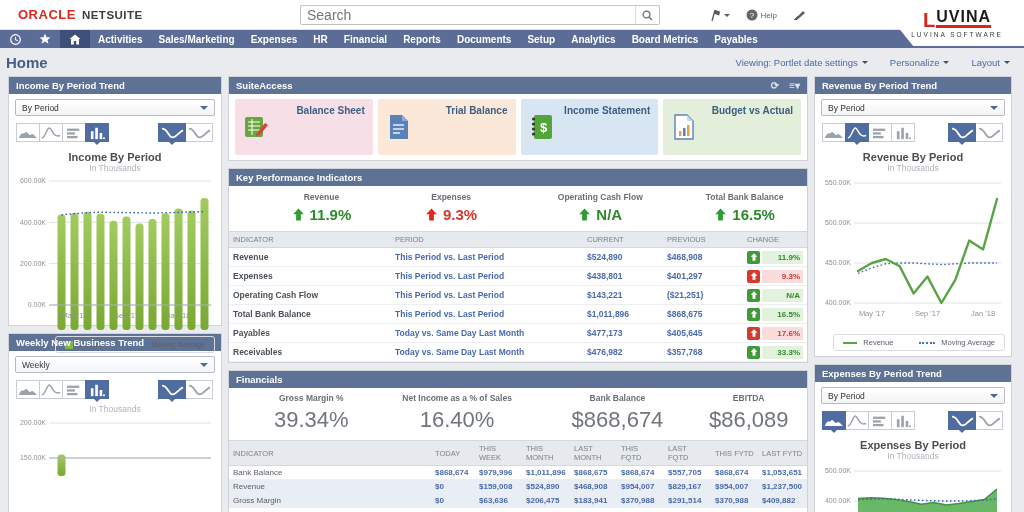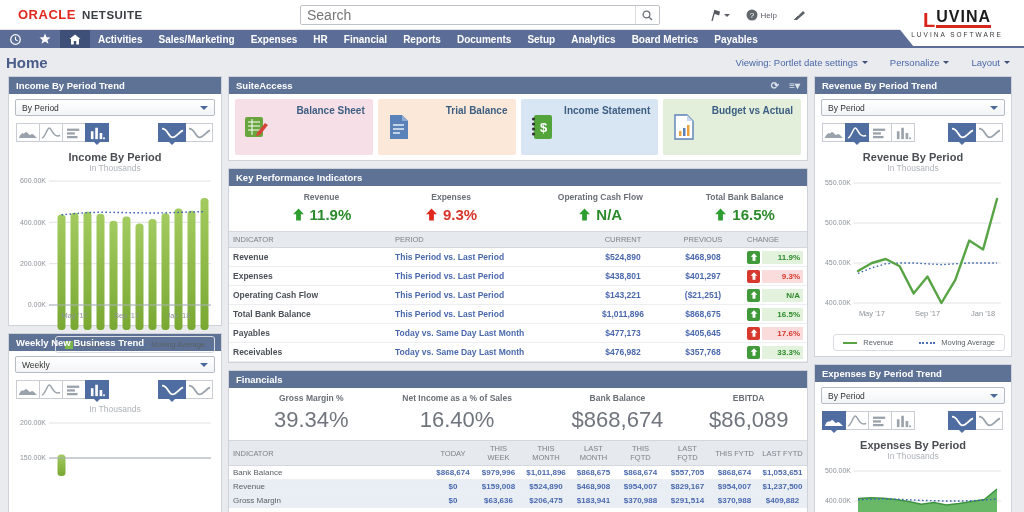--- a/index.html
+++ b/index.html
@@ -91,21 +91,21 @@
   .kpi-value { display:flex; align-items:center; gap:5px; font-size:15px; font-weight:bold; justify-content:center; }
   .kpi-value.green { color:#2c8a2c; }
   .kpi-value.red { color:#d6362b; }
 
   
   table { border-collapse:collapse; width:100%; table-layout:fixed; }
   th { font-size:7.5px; color:#7c828a; font-weight:normal; text-transform:uppercase; background:#e6e9ed; border-top:1px solid #d4d8de; border-bottom:1px solid #d4d8de; padding:3px 4px; text-align:left; }
   td { font-size:8.5px; padding:2.5px 4px; border-bottom:1px solid #eceef1; white-space:nowrap; overflow:hidden; }
   td.ind { color:#4c5158; font-weight:bold; }
   td.lnk { color:#4a69ad; font-weight:bold; cursor:pointer; }
-  td.num, th.num { text-align:center; }
+  td.num, th.num { text-align:left; }
   tr.alt td { background:#e9eef5; }
   .fin-table td { font-size:8px; padding:2px 4px; }
   .fin-table td.ind { font-weight:normal; color:#5b6066; }
 
   .chg-cell { display:flex; align-items:center; gap:2px; }
   .badge { width:13px; height:13px; border-radius:2px; display:flex; align-items:center; justify-content:center; flex:none; }
   .badge.green { background:#419a3a; } .badge.red { background:#d8392e; }
   .chg-val { width:46px; height:13px; font-size:8px; font-weight:bold; text-align:right; padding:2px 3px 0 0; }
   .chg-val.green { background:#e3f2dc; color:#2c8a2c; }
   .chg-val.red { background:#fadcdc; color:#d6362b; }

